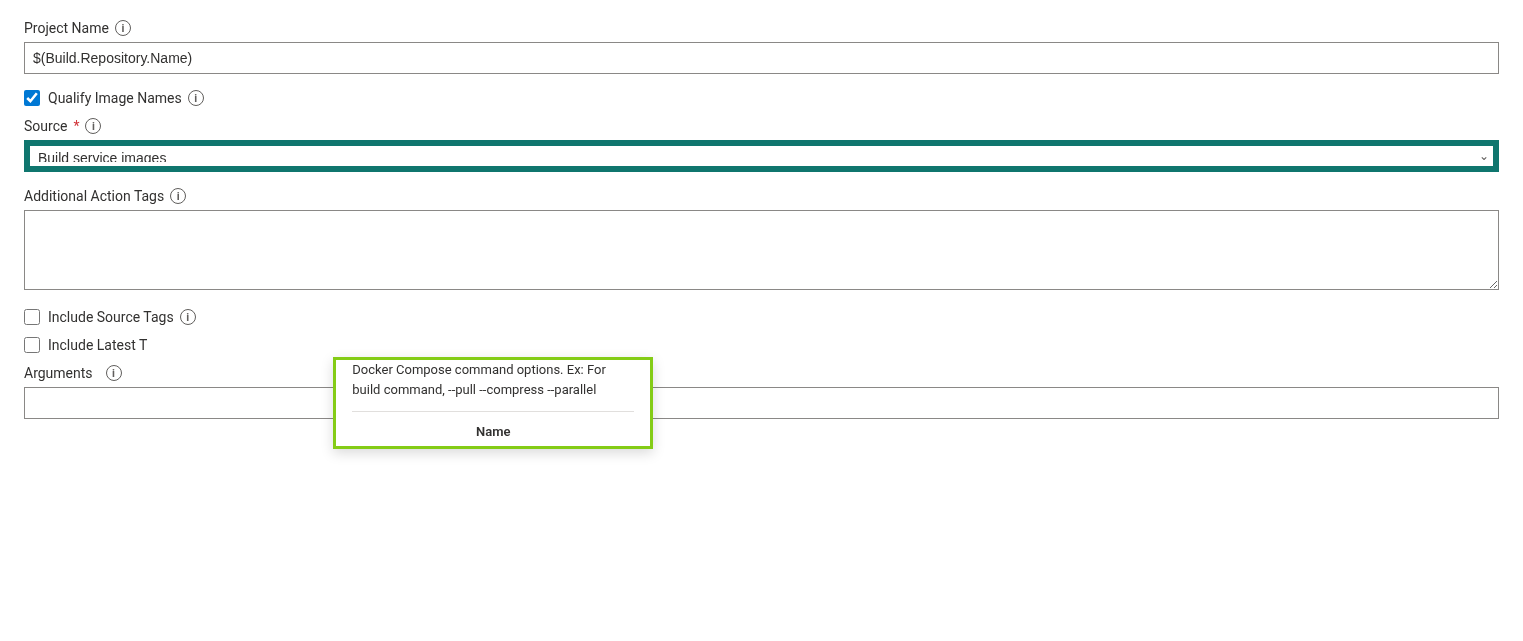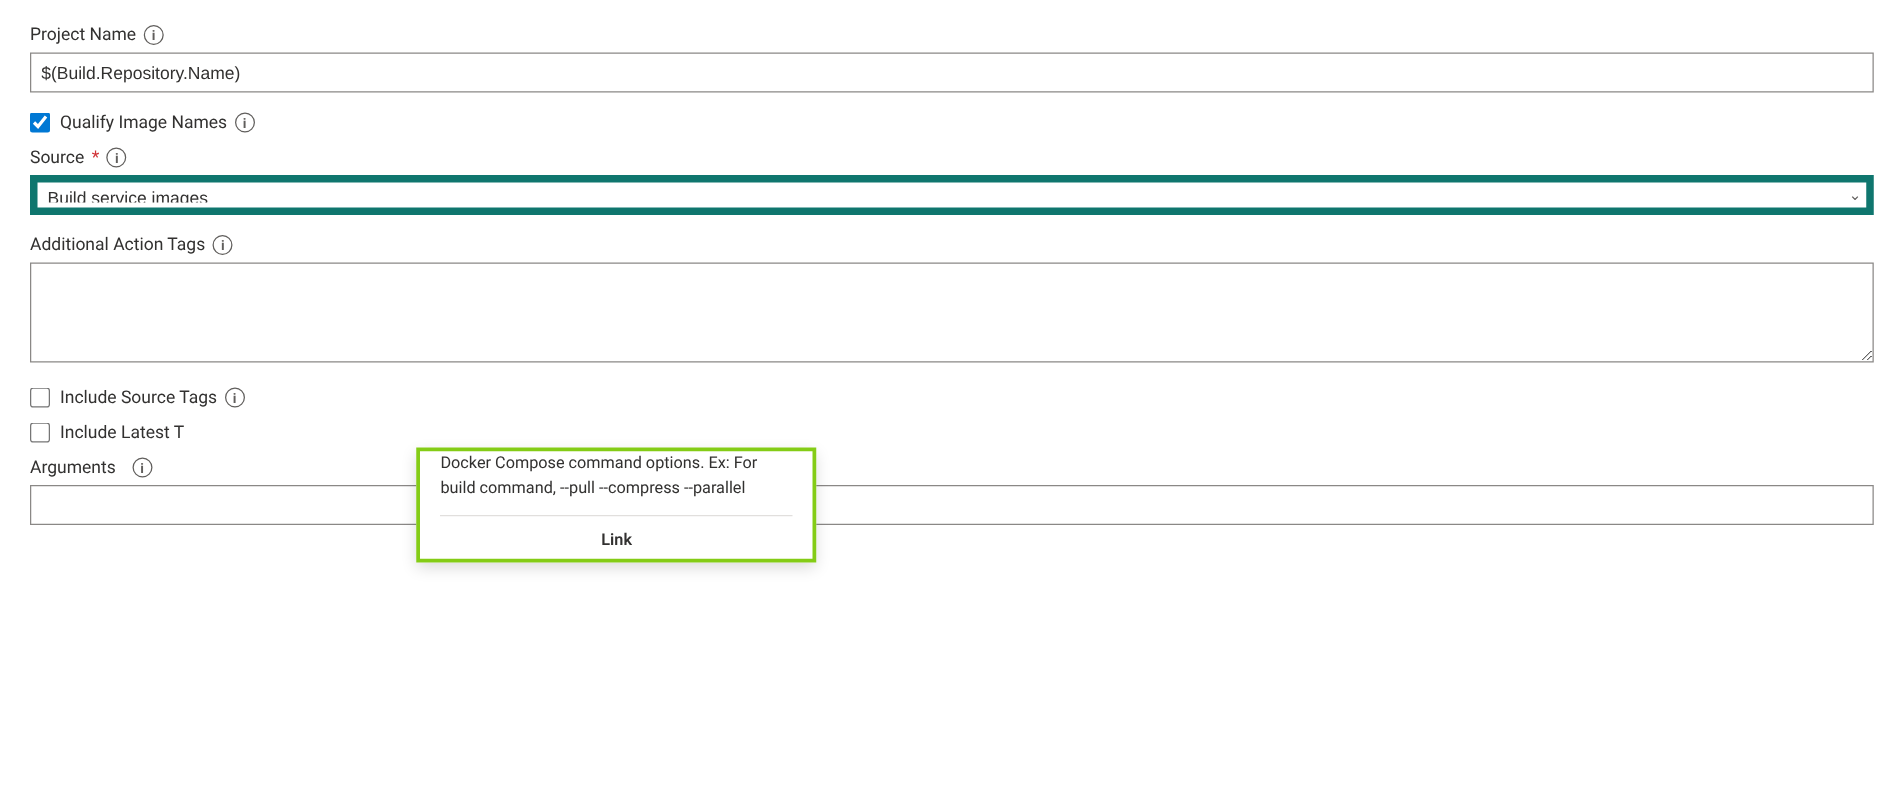--- a/index.html
+++ b/index.html
@@ -222,21 +222,21 @@
 </div>
 
 <div class="checkbox-row">
   <input type="checkbox" class="checkbox-input" style="">
   <label class="checkbox-label">
     <span>Include Latest T</span>
 
     <div class="tooltip-container">
       <div class="tooltip-popup">
         <div class="tooltip-text">Docker Compose command options. Ex: For build command, --pull --compress --parallel</div>
-        <a class="tooltip-link" href="#">Link</a>
+        <a class="tooltip-link" href="#">Name</a>
       </div>
     </div>
   </label>
 </div>
 
 <div class="form-section">
   <div class="arguments-row">
     <span>Arguments</span>
     <span class="info-icon">i</span>
   </div>

